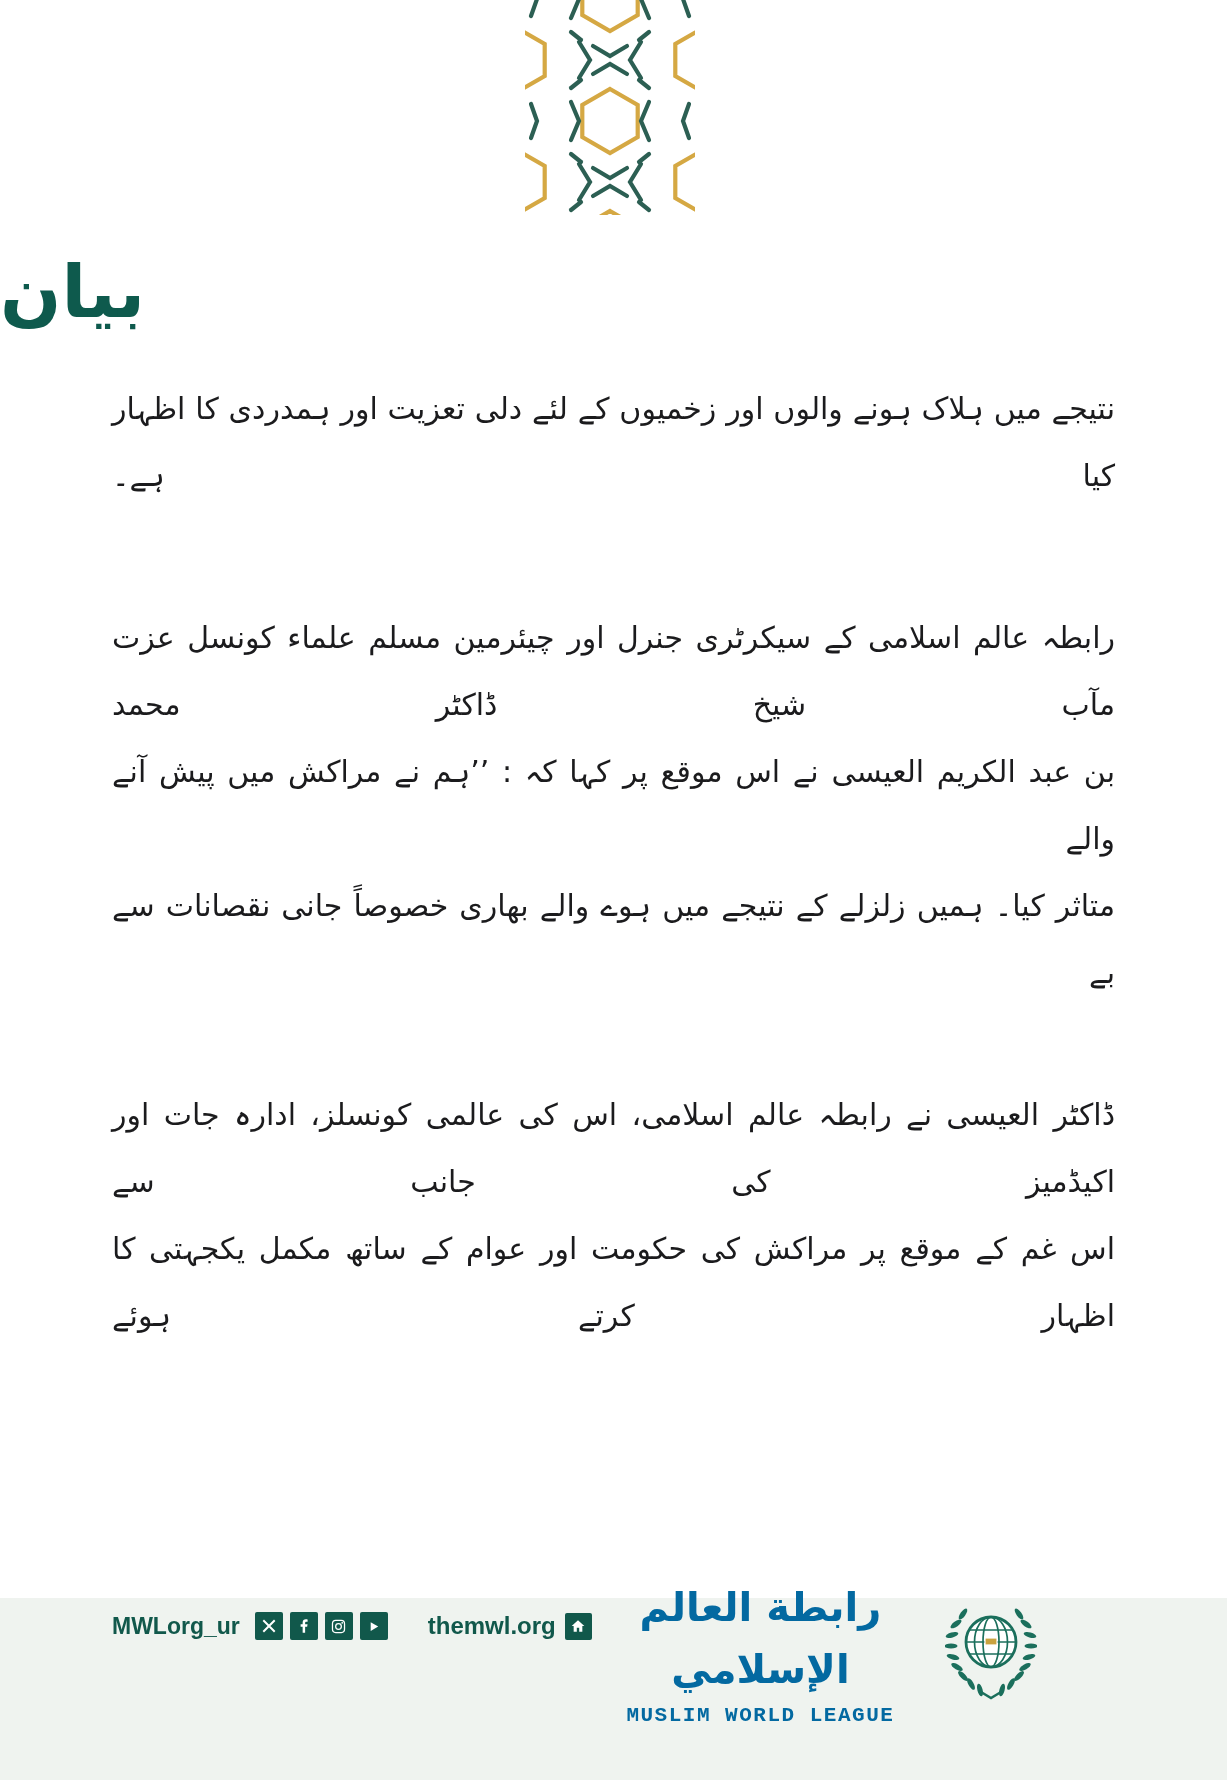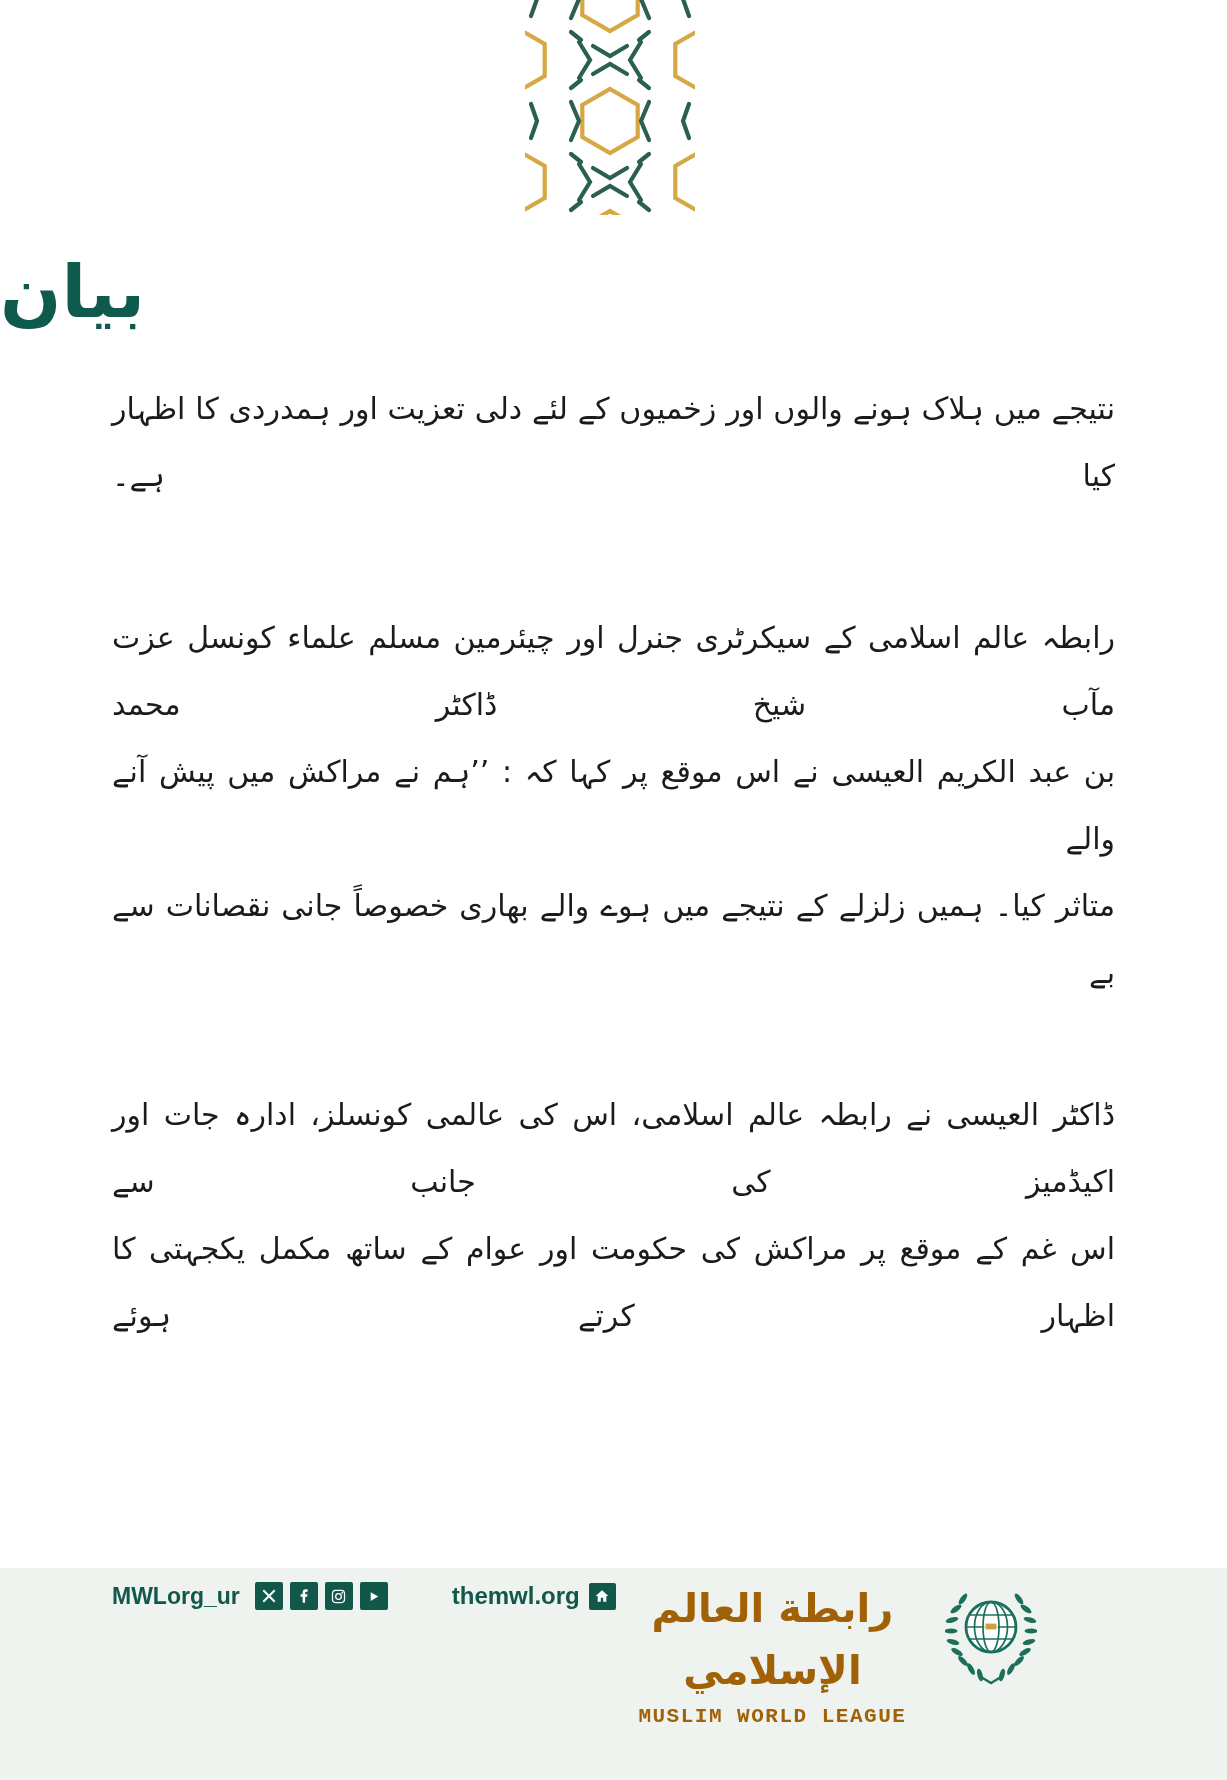--- a/index.html
+++ b/index.html
@@ -21,33 +21,33 @@
   .para{padding:0 112px;direction:rtl;color:#1B1B1D;
         font-family:"DejaVu Sans",sans-serif;font-size:30px;}
   .para .line{line-height:67px;white-space:nowrap;}
   .para .line.j{white-space:normal;text-align:justify;text-align-last:justify;}
   .para .line.last{text-align:right;}
   .p1{margin-top:25px;}
   .p2{margin-top:95px;}
   .p3{margin-top:75px;}
 
   
-  .footer{position:absolute;left:0;bottom:0;width:1227px;height:212px;background:#EFF3EF;
+  .footer{position:absolute;left:0;bottom:0;width:1227px;height:182px;background:#EFF3EF;
           display:flex;align-items:flex-start;padding:10px 112px 0 112px;box-sizing:border-box;}
   .social{display:flex;align-items:center;gap:7px;margin-top:4px;}
   .handle{color:#11584B;font-size:23px;font-weight:bold;margin-right:8px;}
   .sq{width:28px;height:28px;background:#11584B;border-radius:2px;display:inline-flex;
       align-items:center;justify-content:center;flex:0 0 auto;}
   .sq svg{display:block;}
-  .site{display:flex;align-items:center;gap:9px;margin-left:64px;margin-top:4px;
+  .site{display:flex;align-items:center;gap:9px;margin-left:40px;margin-top:4px;
         color:#11584B;font-size:24px;font-weight:bold;}
   .site .sq{width:27px;height:27px;}
   .logo{margin-left:auto;margin-right:78px;display:flex;align-items:center;gap:16px;
         transform:translateY(-32px);}
-  .logo-text{text-align:center;color:#a16207;margin-top:31px;}
+  .logo-text{text-align:center;color:#0369a1;}
   .logo-ar{font-family:"DejaVu Sans",sans-serif;font-size:40px;font-weight:bold;line-height:62px;direction:rtl;}
   .logo-en{font-family:Liberation Mono, monospace;font-size:21px;font-weight:bold;letter-spacing:1.5px;
            margin-top:4px;white-space:nowrap;}
 </style>
 </head>
 <body>
 
 <div class="page">
 
   <div class="pattern-wrap">

